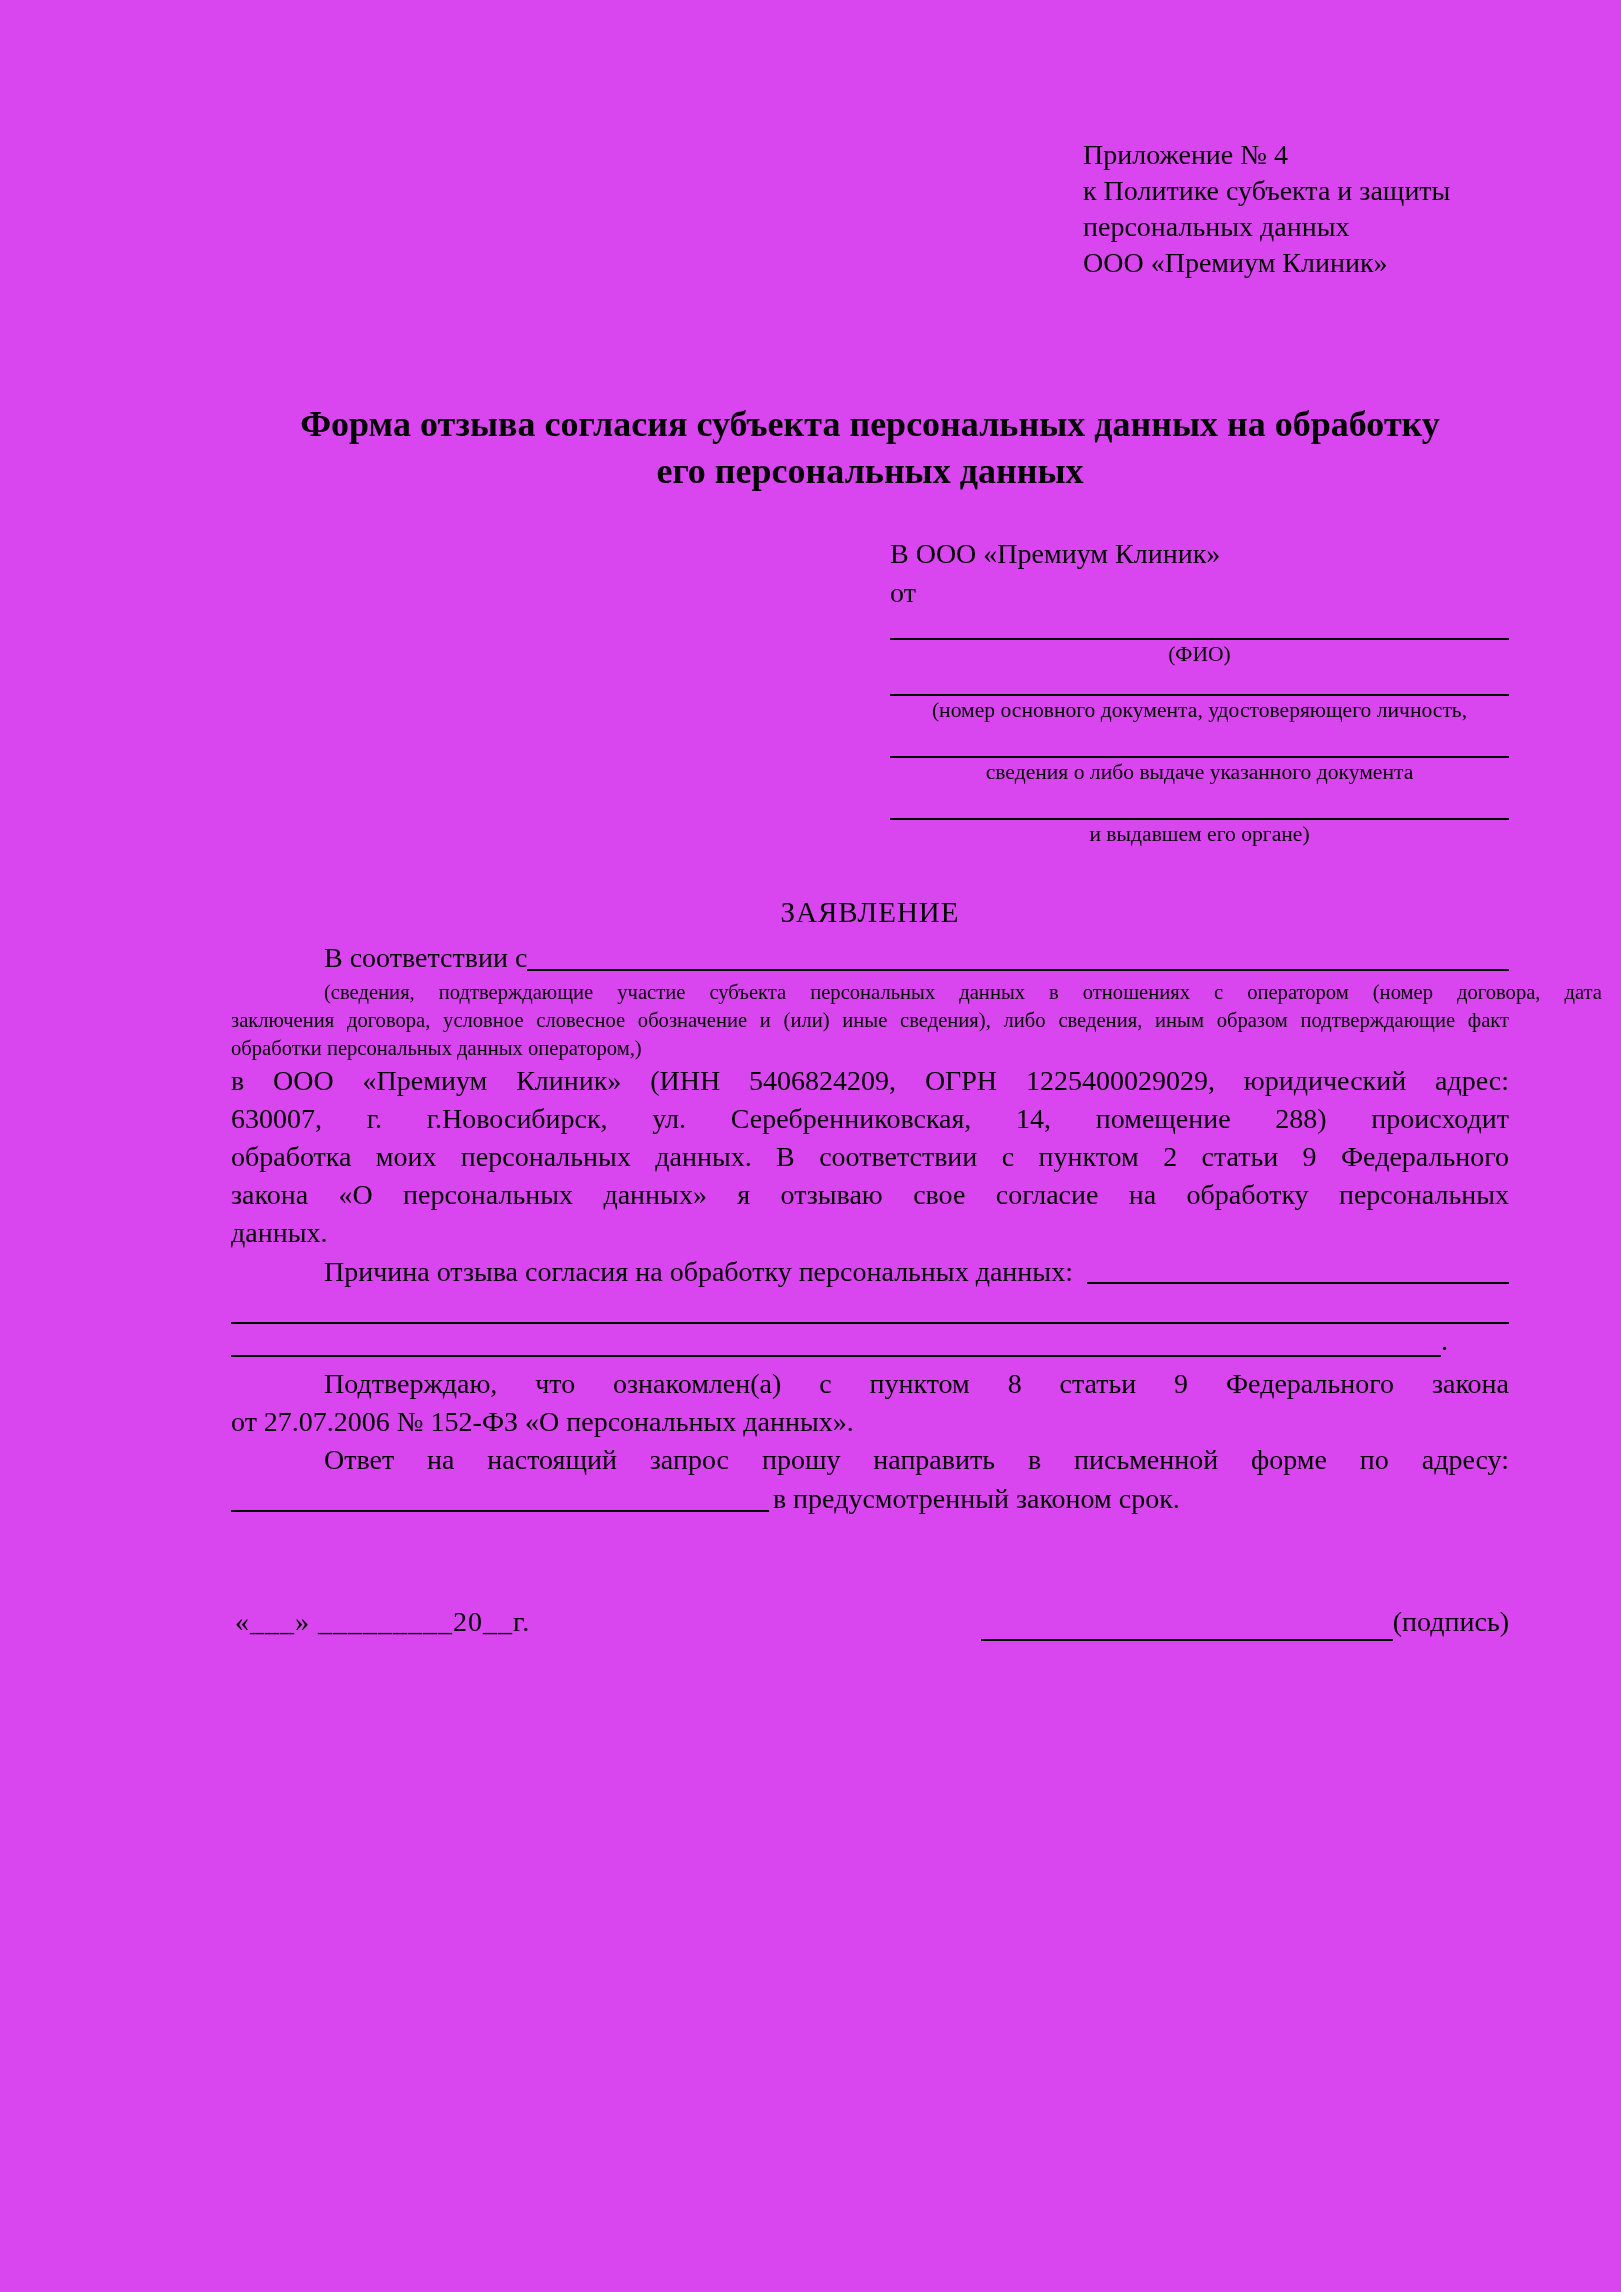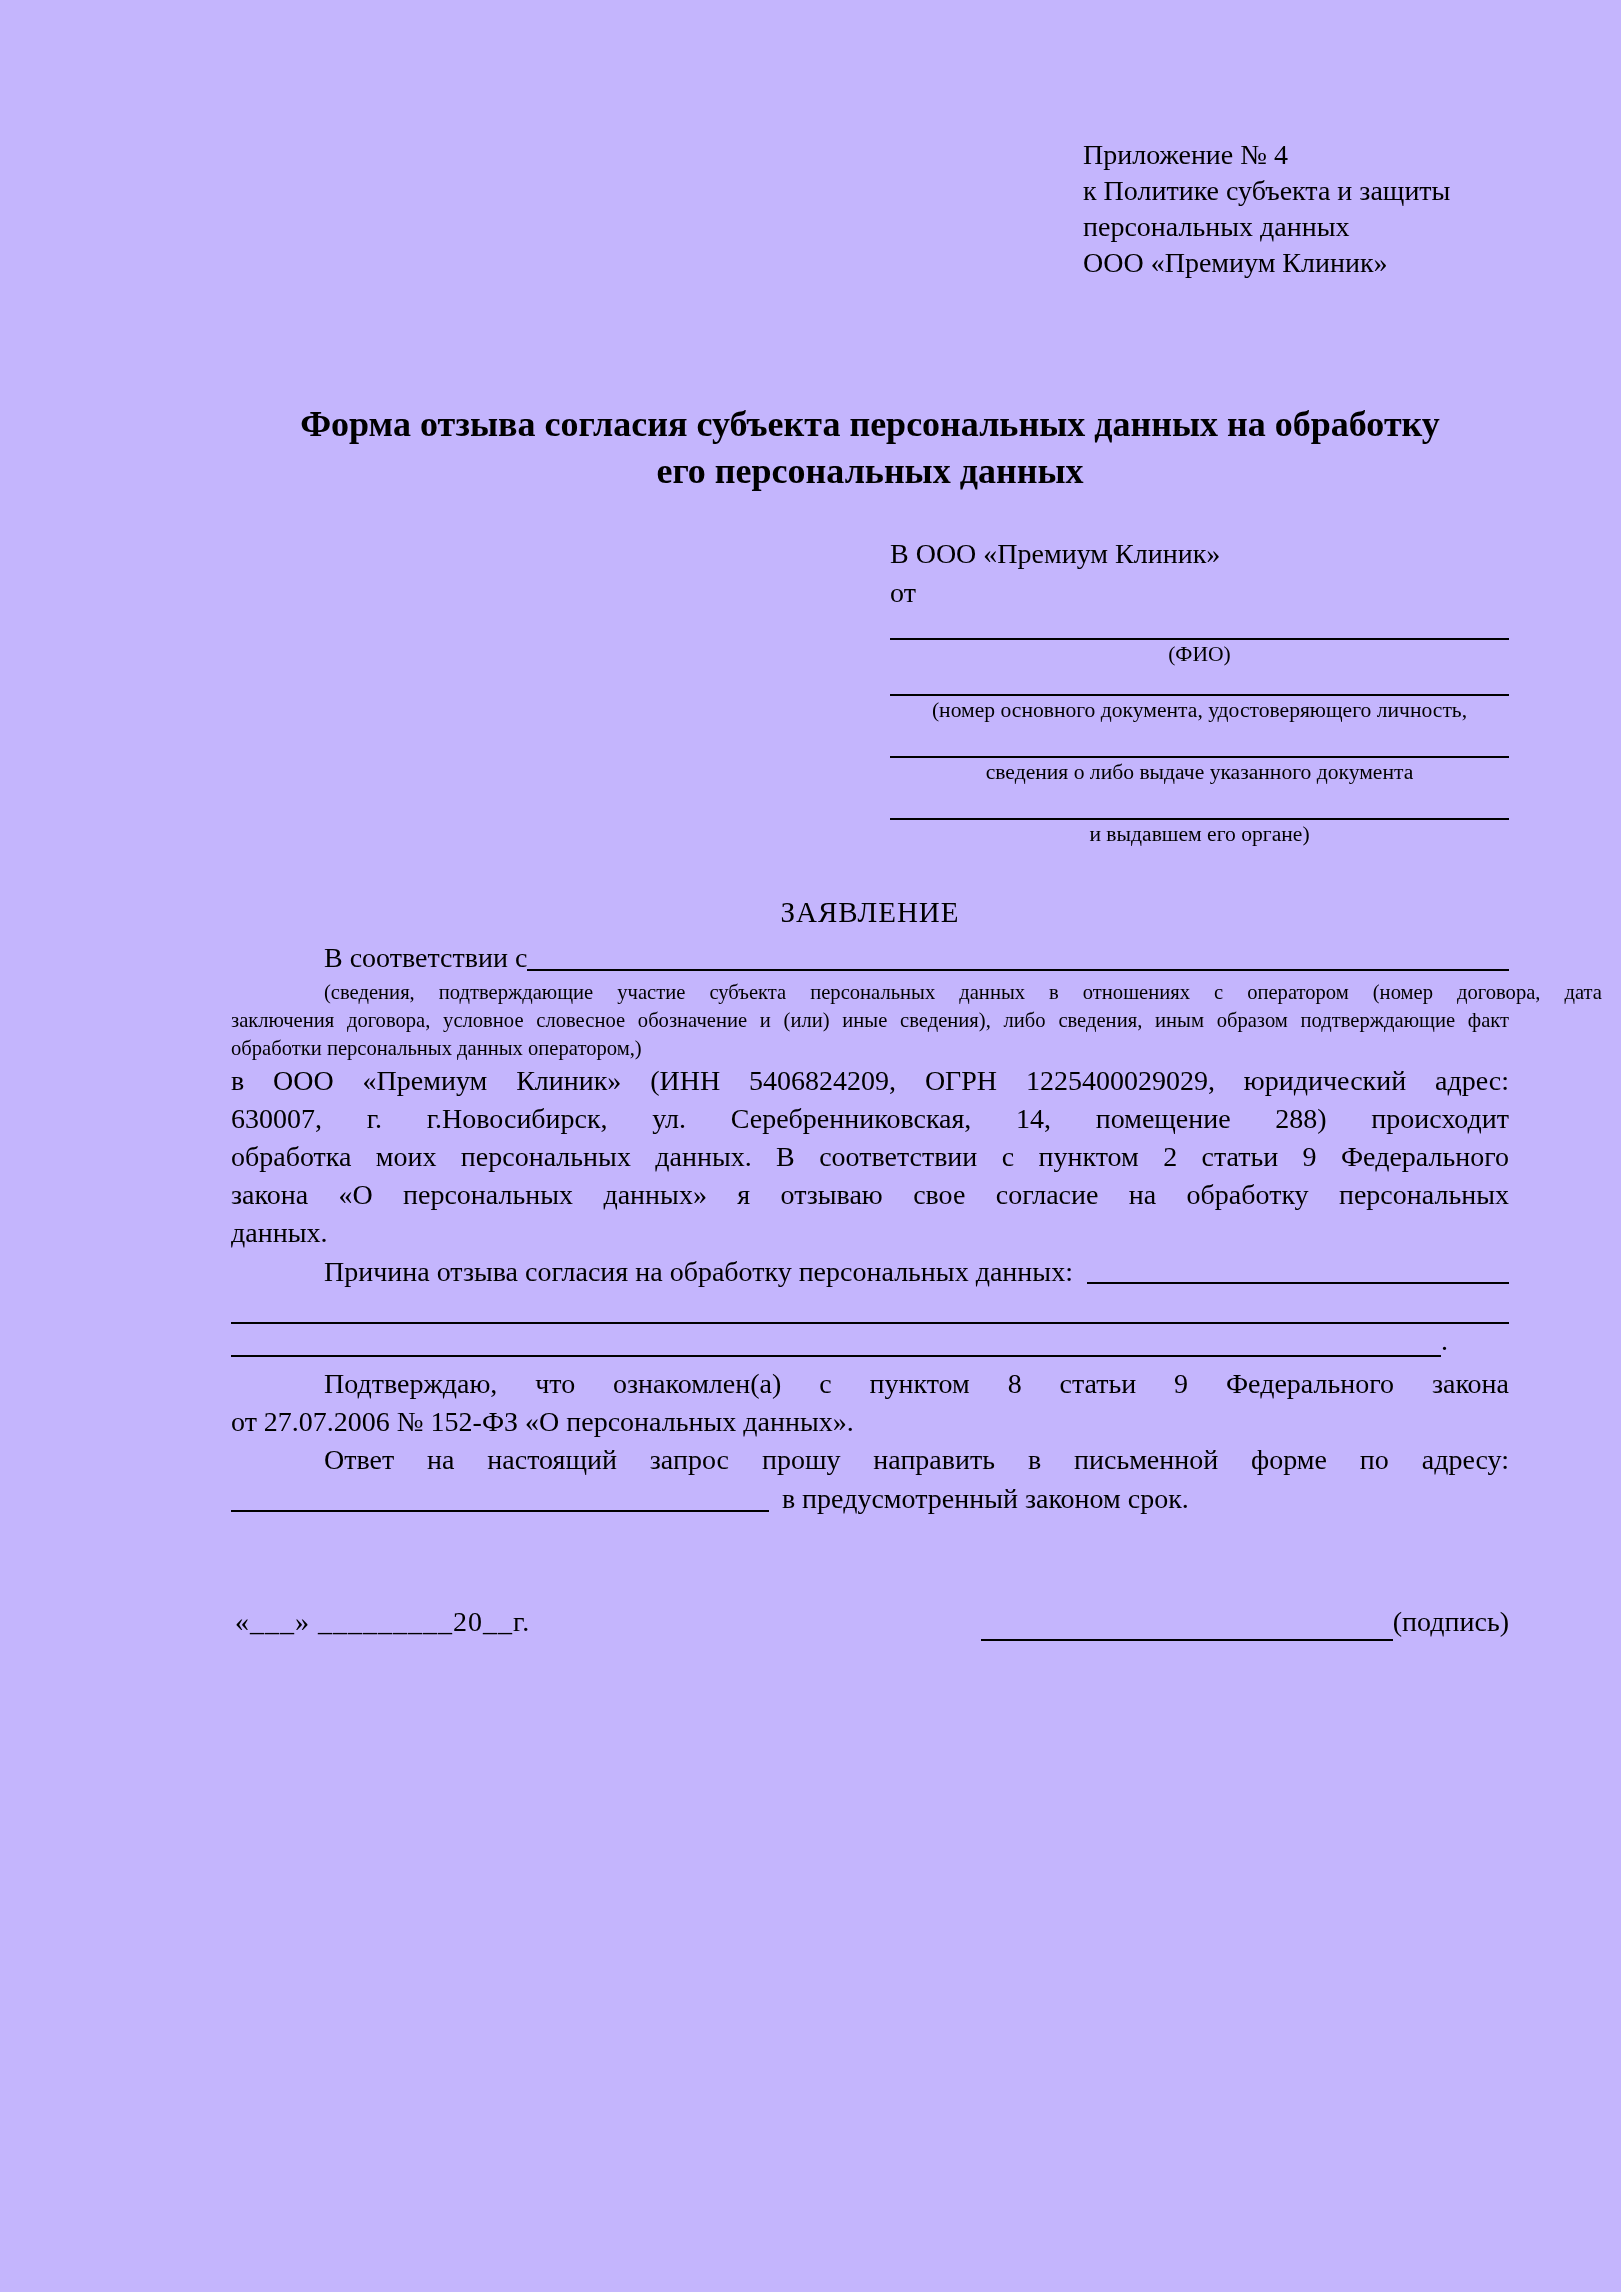--- a/index.html
+++ b/index.html
@@ -1,19 +1,19 @@
 <!DOCTYPE html>
 <html lang="ru"><head>
 <meta charset="utf-8">
 <style>
   html,body{margin:0;padding:0;background:#fff;}
   .page{
     position:relative;
     width:1621px;height:2293px;
-    background:#c4b5fd;color:#000;
+    background:#d946ef;color:#000;
     font-family:"Liberation Serif","DejaVu Serif",serif;
     box-sizing:border-box;
     padding:137px 112px 0 231px;
     overflow:hidden;
   }
   .content{width:1278px;}
   
   .header-block{margin-left:852px;font-size:28px;line-height:36px;}
   
   .doc-title{margin-top:120px;text-align:center;font-weight:bold;font-size:36px;line-height:47px;}
@@ -35,21 +35,21 @@
   .stretch{text-align:justify;text-align-last:justify;}
   .bodytext{font-size:28px;line-height:38px;}
   .reason-row{display:flex;font-size:28px;line-height:39px;}
   .reason-row .lbl{white-space:nowrap;padding-left:93px;padding-right:13.7px;}
   .blank-row1{height:31px;border-bottom:2px solid #000;}
   .blank-row2{display:flex;align-items:flex-end;height:33px;font-size:28px;line-height:33px;}
   .blank-row2 .ln{width:1210px;border-bottom:2px solid #000;height:31px;}
   .para2{margin-top:7.8px;}
   .reply-row{display:flex;font-size:28px;line-height:39px;}
   .reply-row .ln{width:538px;border-bottom:2px solid #000;margin-bottom:5.9px;}
-  .reply-row .txt{padding-left:3.9px;margin-left:9px;}
+  .reply-row .txt{padding-left:3.9px;}
   
   .footer-row{margin-top:84px;display:flex;justify-content:space-between;align-items:flex-end;font-size:28px;line-height:39px;}
   .date-part{padding-left:3.9px;letter-spacing:1px;}
   .sig-part{display:flex;align-items:flex-end;}
   .sig-line{width:412px;border-bottom:2px solid #000;height:33px;}
 </style>
 </head>
 <body>
 
 <div class="page">

